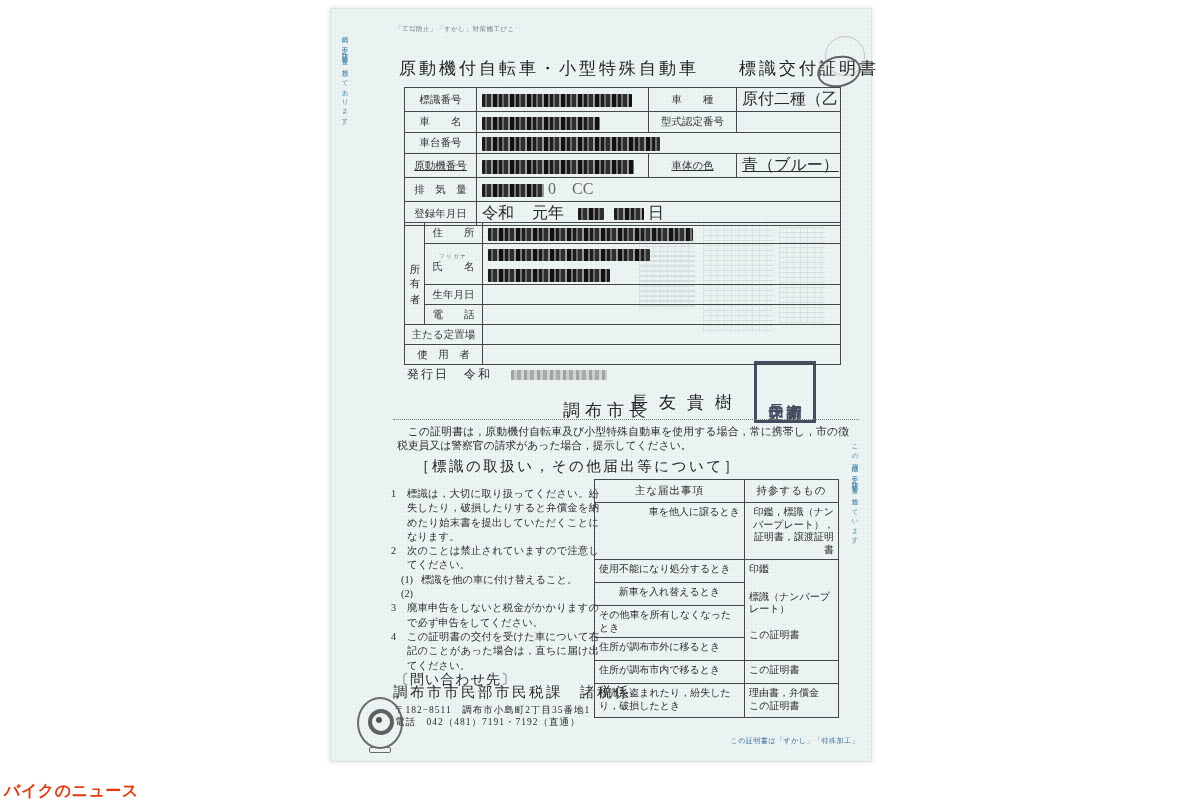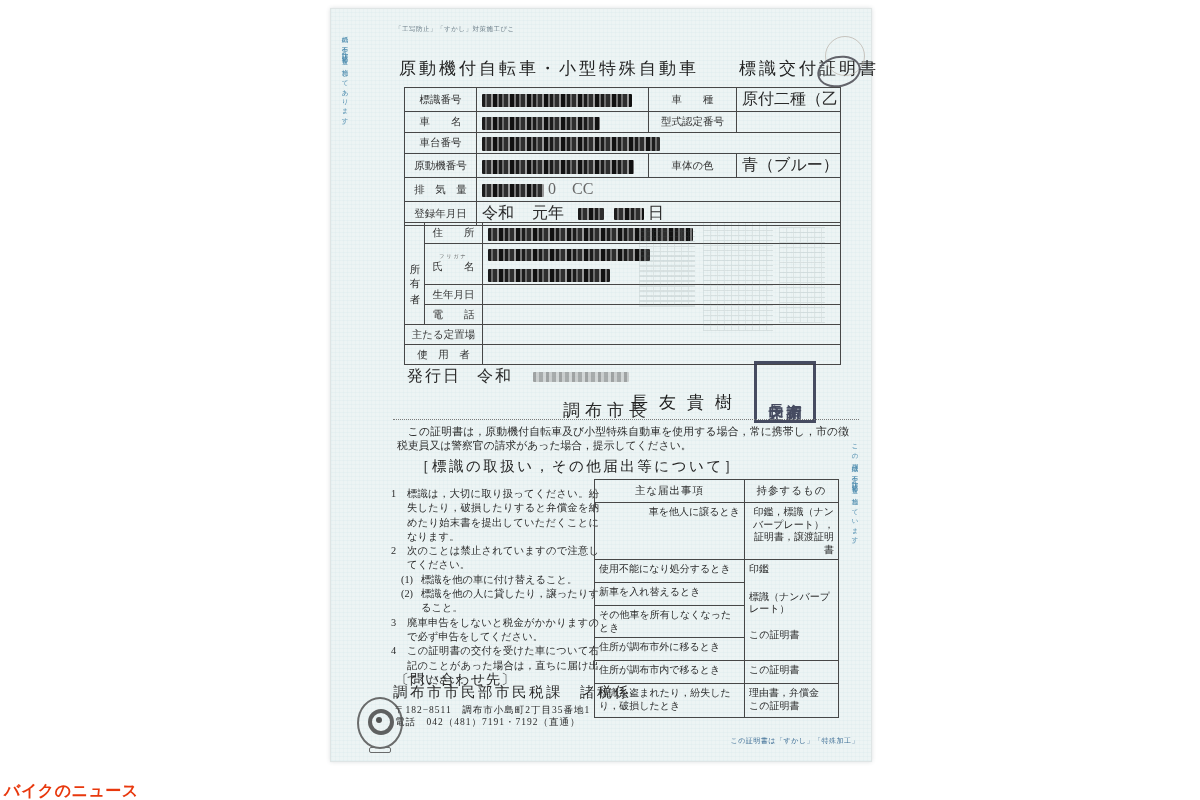--- a/index.html
+++ b/index.html
@@ -20,21 +20,21 @@
   .censor{display:inline-block;vertical-align:middle;border-radius:1px;filter:blur(.4px);
     background:repeating-linear-gradient(90deg,#1c1c1c 0 3px,#6e6e6e 3px 5px,#2e2e2e 5px 9px,#999 9px 11px,#111 11px 15px,#777 15px 17px);}
   .censor.light{opacity:.5;
     background:repeating-linear-gradient(90deg,#555 0 3px,#aaa 3px 6px,#666 6px 10px,#bbb 10px 13px);}
   .rot-label{writing-mode:vertical-rl;text-orientation:upright;letter-spacing:15px;
     text-align:center;padding:8px 0 0 0;font-size:10.5px;}
   .furigana{font-size:5px;color:#555;letter-spacing:2px;line-height:6px;}
   .ghost{position:absolute;opacity:.13;filter:blur(.7px);pointer-events:none;
     background:repeating-linear-gradient(0deg,#566 0 1.5px,transparent 1.5px 5px),
       repeating-linear-gradient(90deg,#788 0 1px,transparent 1px 7px);}
-  .issue-line{font-size:16px;letter-spacing:2px;}
+  .issue-line{font-size:12px;letter-spacing:2px;}
   .mayor-title{font-size:17px;letter-spacing:5px;}
   .mayor-name{font-size:17px;letter-spacing:11px;font-weight:normal;color:#1e1e1e;}
   .seal{width:56px;height:56px;border:3px solid #353a52;display:flex;justify-content:center;
     align-items:center;gap:2px;filter:blur(.4px);opacity:.9;}
   .seal div{writing-mode:vertical-rl;text-orientation:upright;font-size:15px;font-weight:bold;
     color:#353a52;letter-spacing:1px;line-height:16px;}
   .dotted{border-top:1px dotted #7a7a7a;height:0;}
   .notice-p{font-size:10.8px;line-height:13.8px;text-indent:1em;text-align:justify;}
   .section-title{font-size:14.5px;letter-spacing:2.5px;color:#222;white-space:nowrap;font-family:Liberation Serif, serif;}
   .notes{font-size:10.3px;line-height:14.3px;}
@@ -90,21 +90,21 @@
     <tr style="height:21px;">
       <td class="lbl">車　　名</td>
       <td class="val"><span class="censor" style="width:118px;height:13px;"></span></td>
       <td class="lbl">型式認定番号</td>
       <td class="val"></td>
     </tr>
     <tr style="height:21px;">
       <td class="lbl">車台番号</td>
       <td class="val" colspan="3"><span class="censor" style="width:178px;height:14px;"></span></td>
     </tr>
-    <tr style="height:14px;">
+    <tr style="height:14px;text-decoration:underline;">
       <td class="lbl">原動機番号</td>
       <td class="val"><span class="censor" style="width:152px;height:14px;"></span></td>
       <td class="lbl">車体の色</td>
       <td class="val">青（ブルー）</td>
     </tr>
     <tr style="height:21px;">
       <td class="lbl">排　気　量</td>
       <td class="val" colspan="3">
         <span class="censor" style="width:62px;height:13px;"></span>
         <span style="color:#666;">0　CC</span>
@@ -195,21 +195,20 @@
     <div class="note-item">
       <span class="num">2</span>
       <span class="txt">次のことは禁止されていますので注意してください。</span>
     </div>
     <div class="note-item sub">
       <span class="num" style="width:20px;">(1)</span>
       <span class="txt">標識を他の車に付け替えること。</span>
     </div>
     <div class="note-item sub">
       <span class="num" style="width:20px;">(2)</span>
-      <span class="txt">標識を他の人に貸したり，譲ったりすること。</span>
     </div>
     <div class="note-item">
       <span class="num">3</span>
       <span class="txt">廃車申告をしないと税金がかかりますので必ず申告をしてください。</span>
     </div>
     <div class="note-item">
       <span class="num">4</span>
       <span class="txt">この証明書の交付を受けた車について右記のことがあった場合は，直ちに届け出てください。</span>
     </div>
   </div>
@@ -229,21 +228,21 @@
       <td>印鑑，標識（ナンバープレート），証明書，譲渡証明書</td>
     </tr>
     <tr style="height:23px;">
       <td>使用不能になり処分するとき</td>
       <td rowspan="4" class="merged-cell">
         <div>印鑑</div>
         <div style="margin-top:15px;">標識（ナンバープレート）</div>
         <div style="margin-top:13px;">この証明書</div>
       </td>
     </tr>
-    <tr style="height:23px;">
+    <tr style="height:23px;text-align:center;">
       <td>新車を入れ替えるとき</td>
     </tr>
     <tr style="height:23px;">
       <td>その他車を所有しなくなったとき</td>
     </tr>
     <tr style="height:23px;">
       <td>住所が調布市外に移るとき</td>
     </tr>
     <tr style="height:23px;">
       <td>住所が調布市内で移るとき</td>

